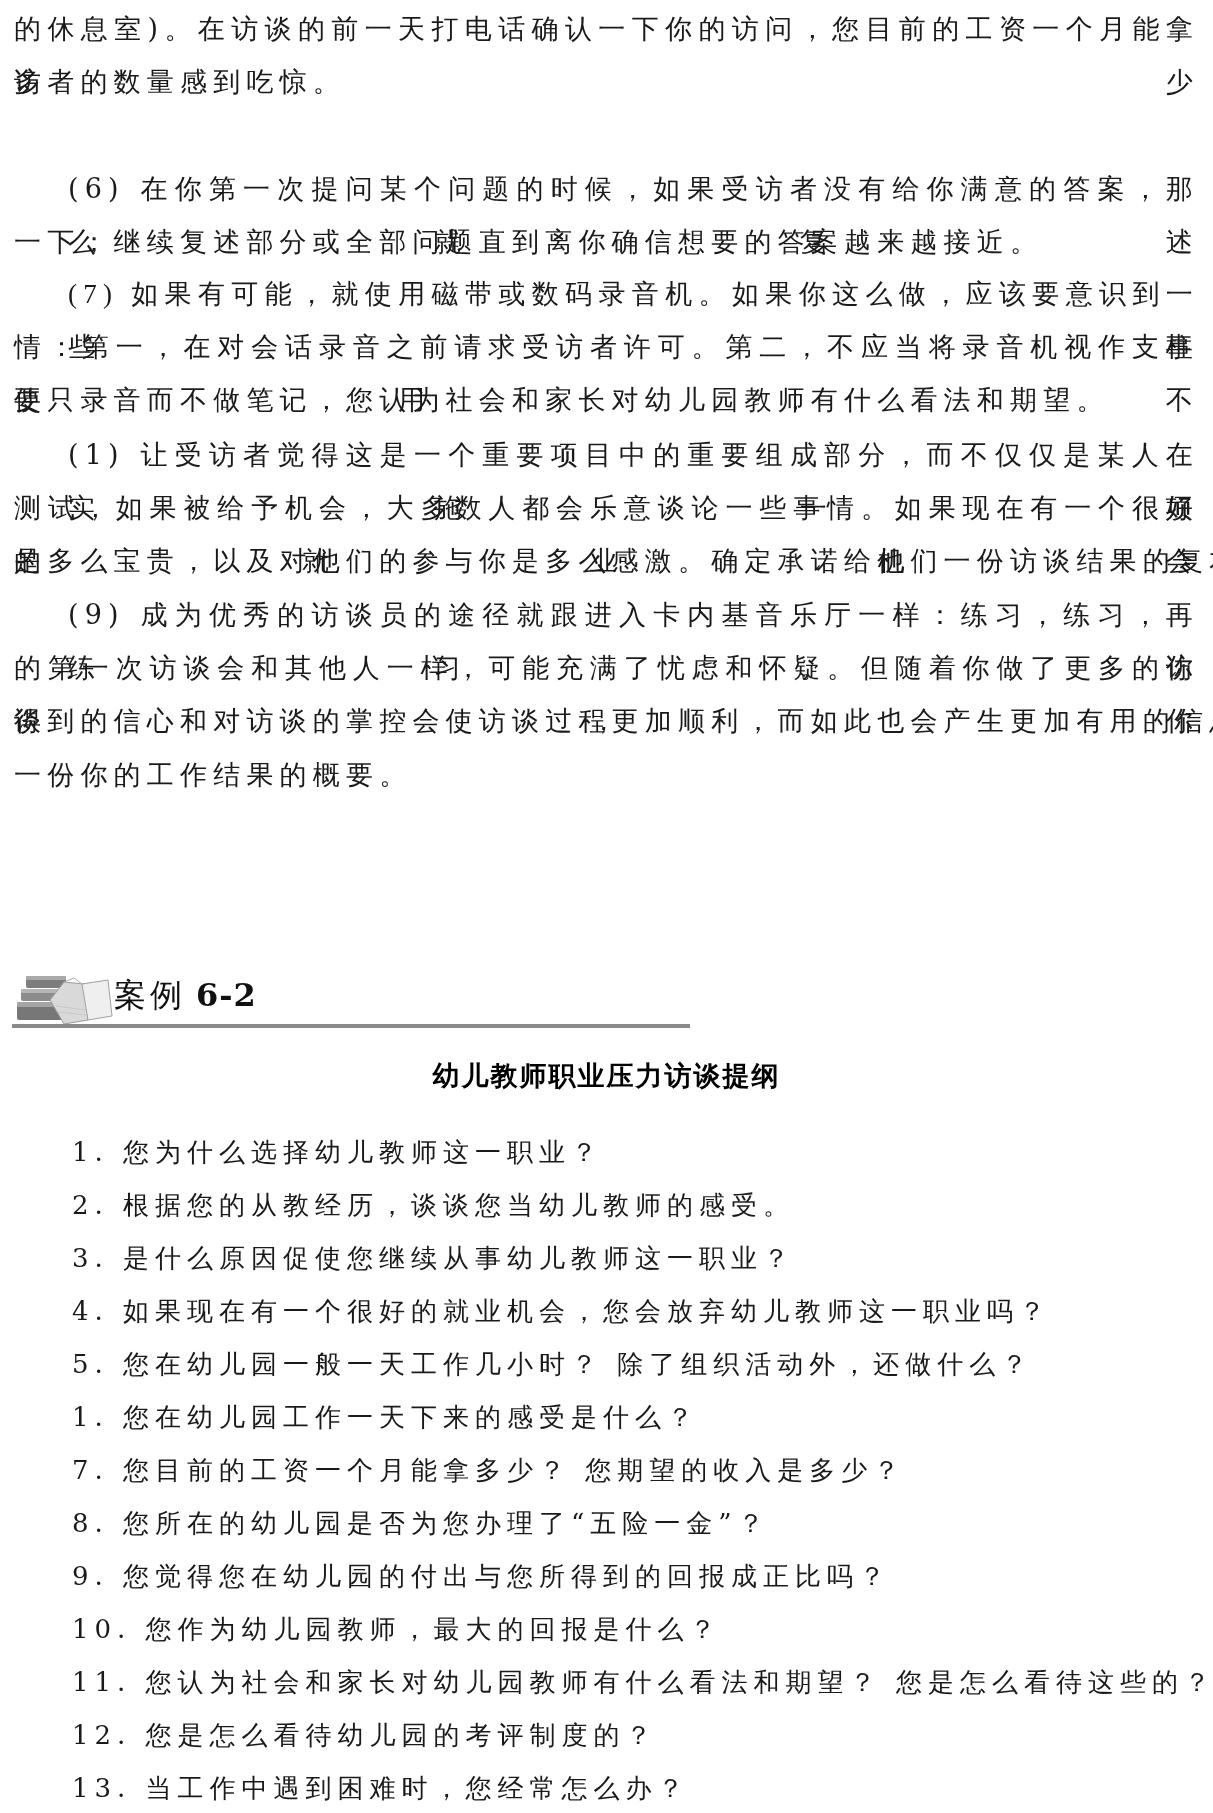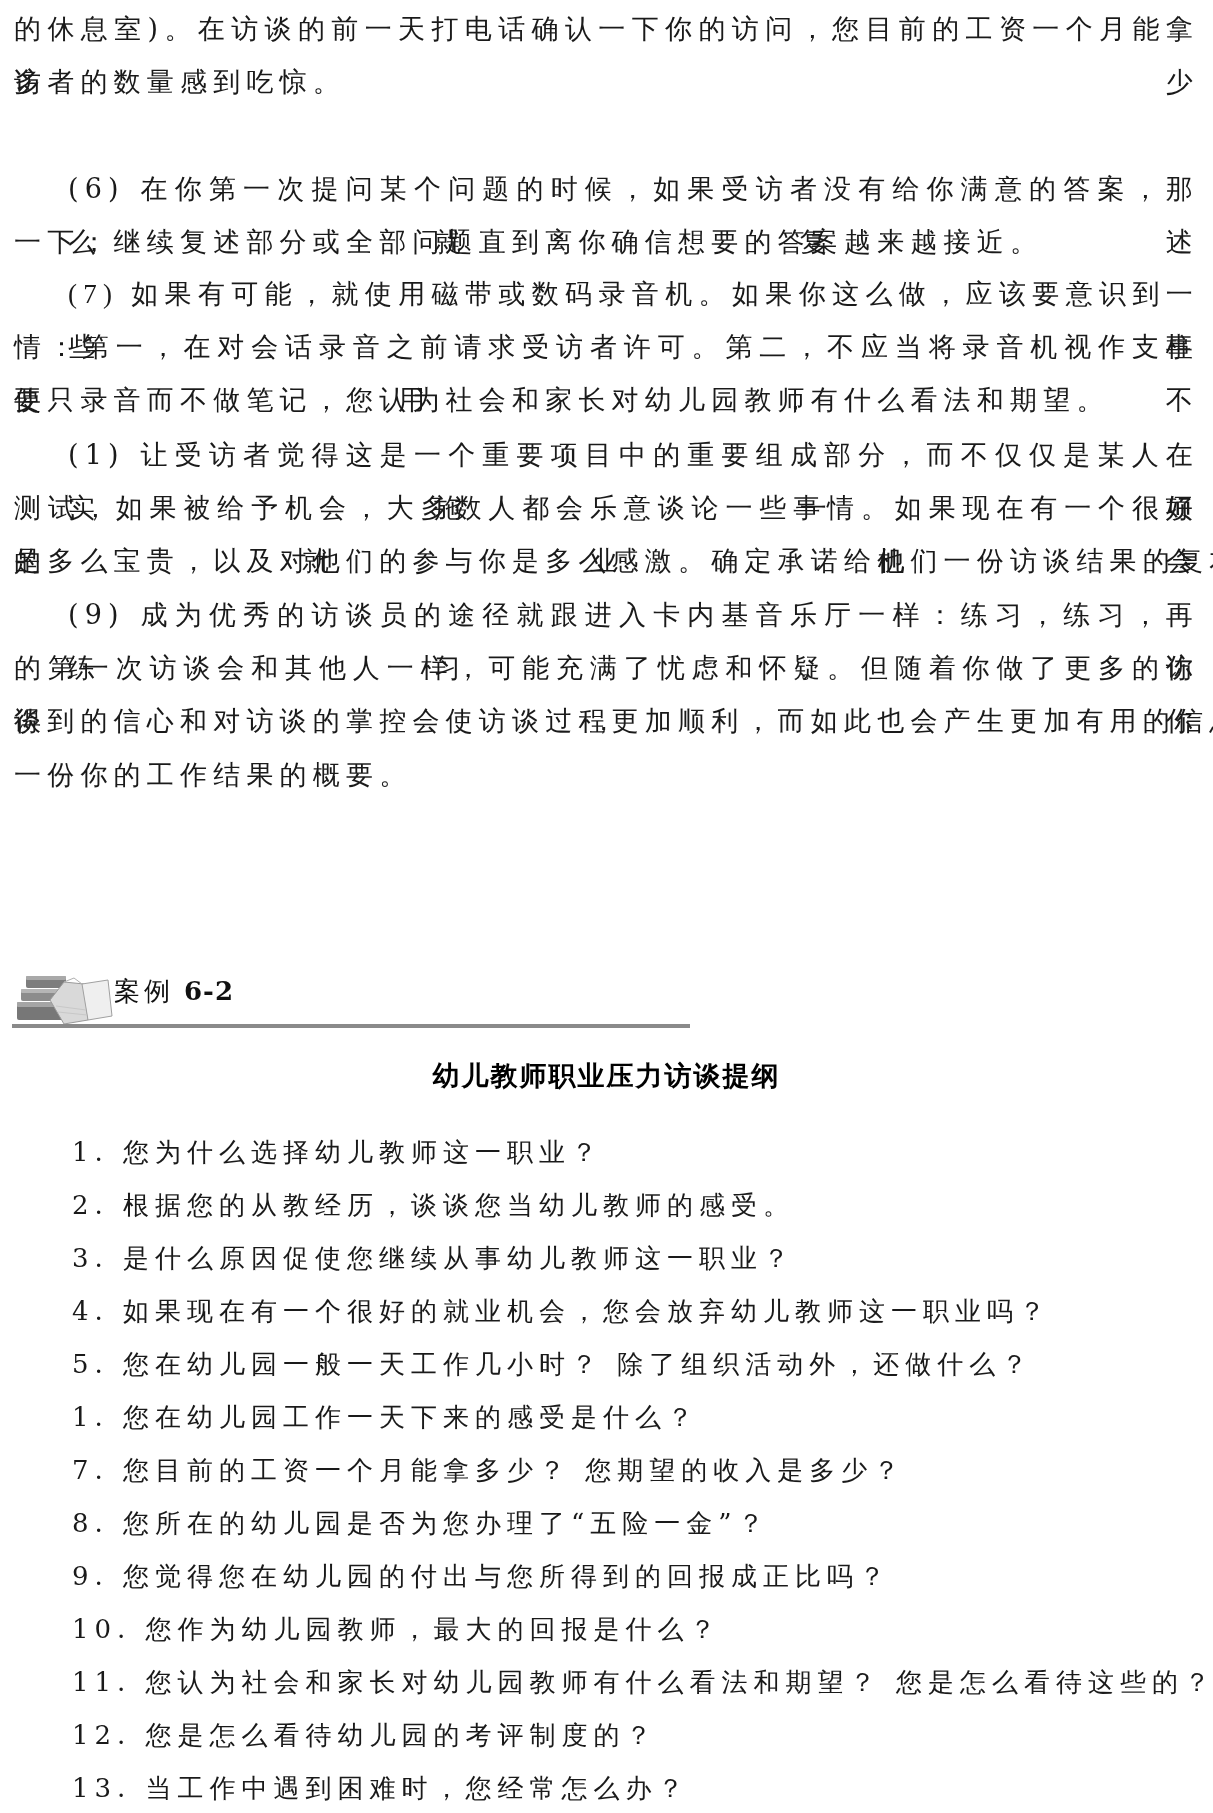--- a/index.html
+++ b/index.html
@@ -69,21 +69,21 @@
       left: 0;
       top: 2px;
       width: 102px;
       height: 56px;
     }
     .case-heading .case-label {
       position: absolute;
       left: 102px;
       top: 6px;
       font-family: "DejaVu Sans", "Liberation Sans", sans-serif;
-      font-size: 26px;
+      font-size: 32px;
       letter-spacing: 4px;
       color: #111;
     }
     .case-heading .case-num {
       font-family: "DejaVu Serif", "Liberation Serif", serif;
       font-weight: bold;
       margin-left: 10px;
       letter-spacing: 1px;
     }
     .case-heading .rule {

